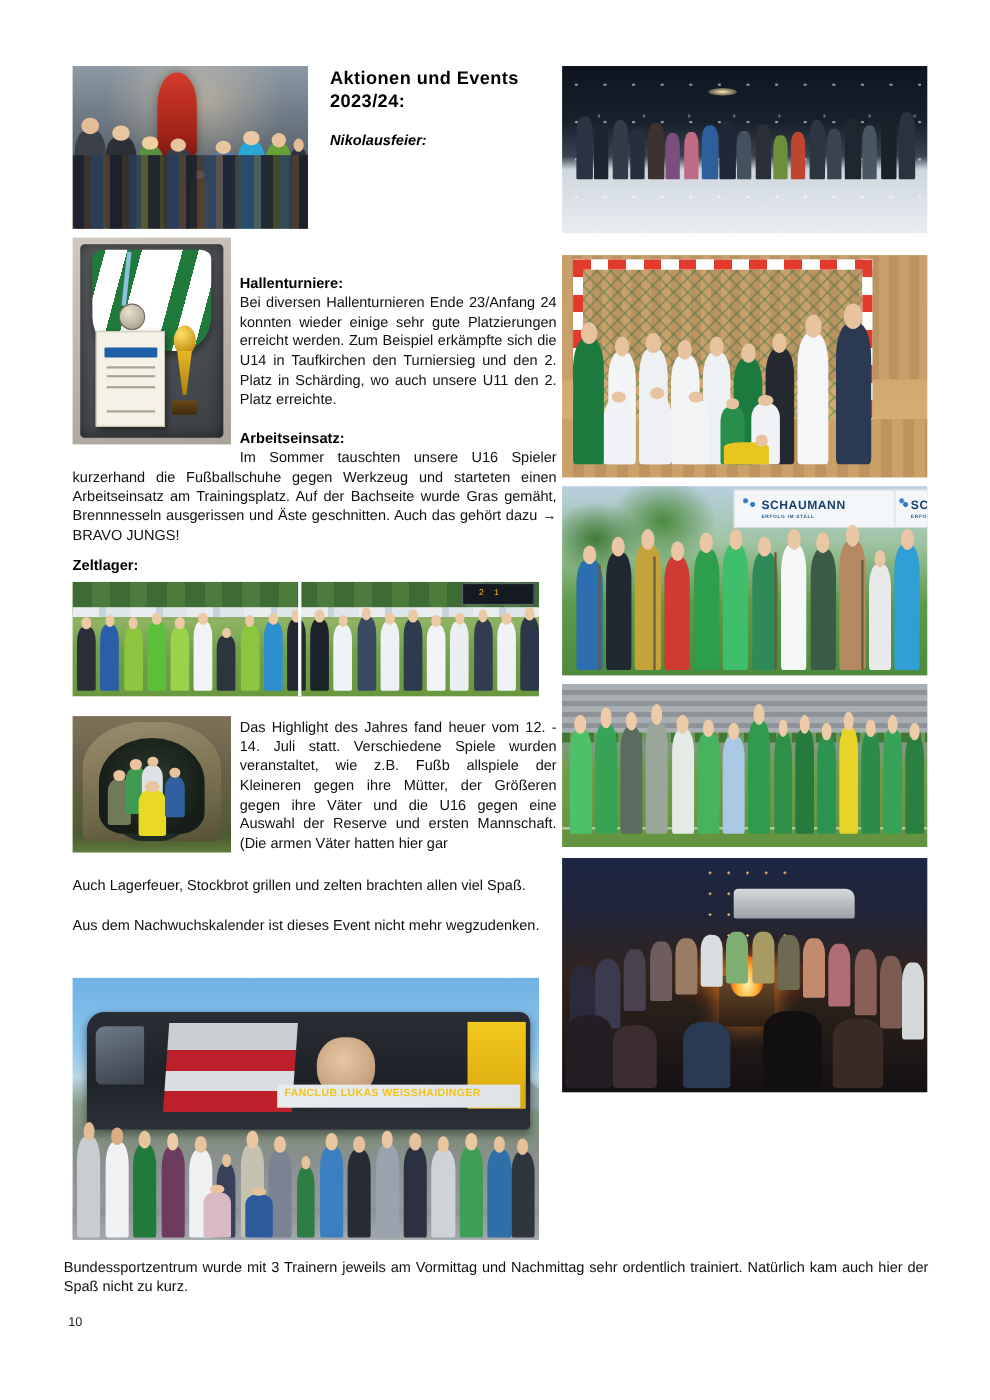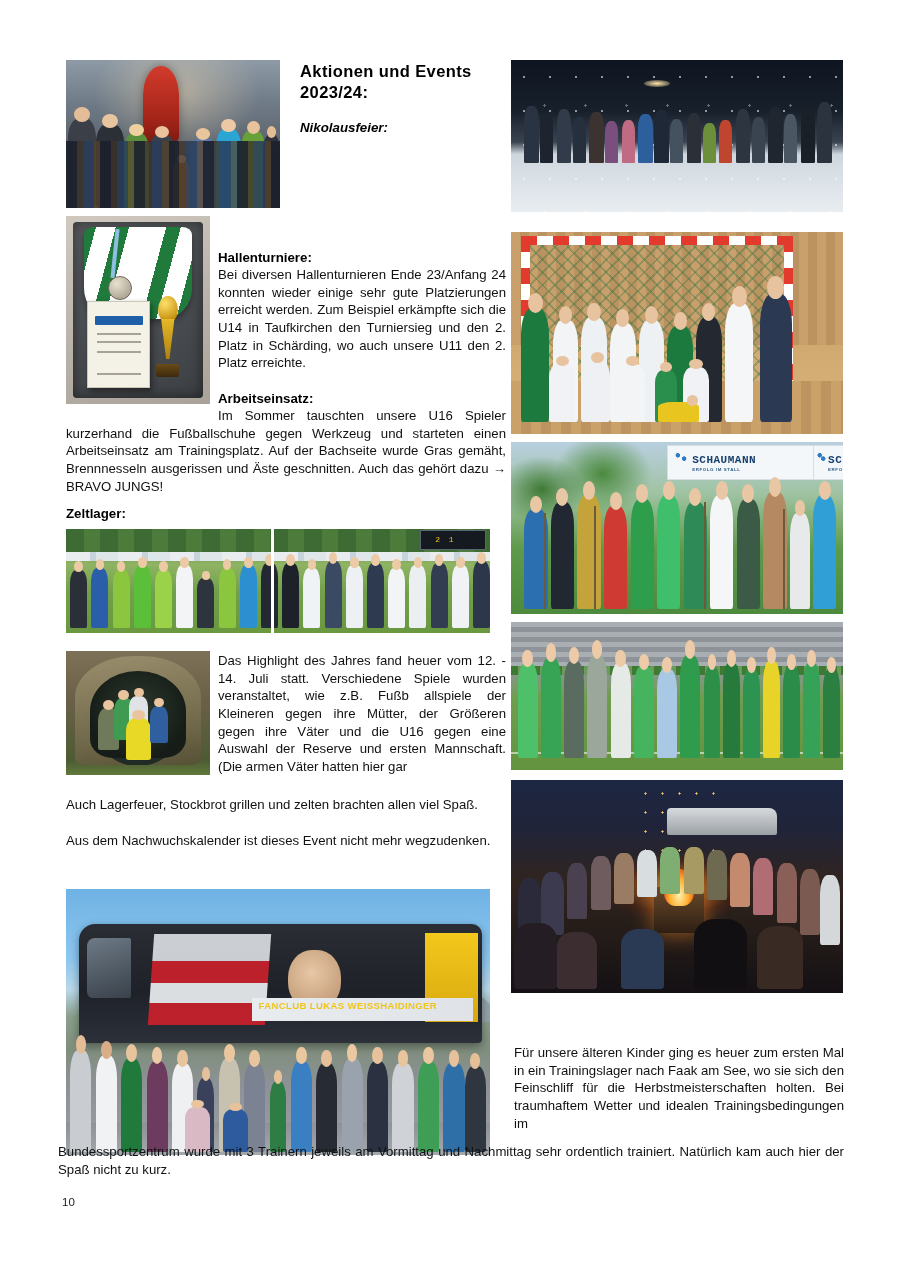--- a/index.html
+++ b/index.html
@@ -140,21 +140,21 @@
     background:repeating-linear-gradient(90deg,#caa169 0 10px,#bd9360 10px 20px);}
   .team{position:absolute;left:2%;top:22%;width:96%;height:72%;}
   .tm{position:absolute;bottom:0;border-radius:36% 36% 8% 8%/24% 24% 4% 4%;}
   .tm i{position:absolute;left:24%;top:-14%;width:52%;height:18%;border-radius:50%;background:#e8c3a0;}
 
   
   .p-work{background:linear-gradient(180deg,#b9cfe0 0%, #9fc3a2 30%, #5e9a4a 62%, #4e8a3d 100%);}
   .banner{position:absolute;left:47%;top:2%;width:52%;height:19%;background:#f4f7fa;
     border:1px solid #d7dde3;}
   .banner .bn-txt{position:absolute;left:14%;top:22%;font-size:11px;font-weight:bold;
-    color:#15406e;letter-spacing:.5px;font-family:Liberation Mono, monospace;}
+    color:#15406e;letter-spacing:.5px;}
   .banner .bn-sub{position:absolute;left:14%;top:62%;font-size:4.4px;font-weight:bold;color:#2b5c8c;letter-spacing:.6px;}
   .banner .stars{position:absolute;left:3%;top:16%;width:9%;height:34%;
     background:radial-gradient(circle at 30% 30%,#2f7ec4 2px,transparent 2.5px),
                radial-gradient(circle at 70% 60%,#2f7ec4 2px,transparent 2.5px);}
   .trees{position:absolute;left:0;top:0;width:46%;height:46%;
     background:radial-gradient(ellipse 40% 60% at 20% 60%,#3f7a36,rgba(0,0,0,0) 70%),
                radial-gradient(ellipse 44% 70% at 60% 40%,#4b8a3e,rgba(0,0,0,0) 72%);}
   .wk{position:absolute;bottom:3%;border-radius:36% 36% 8% 8%/22% 22% 4% 4%;}
   .wk i{position:absolute;left:24%;top:-13%;width:52%;height:17%;border-radius:50%;background:#eac7a4;}
   .tool{position:absolute;bottom:3%;width:2px;background:#6d5a3b;}
@@ -610,21 +610,21 @@
         </div>
       <div class="kid" style="left:42%; top:54%; width:17%; height:34%; background:#e8d926;">
           <i></i>
         </div>
       <div class="kid" style="left:58%; top:44%; width:13%; height:30%; background:#2f5f9e;">
           <i></i>
         </div>
     </div>
   </div>
 
-  <div class="photo p-bus" style="left:66px; top:889px; width:424px; height:266px;">
+  <div class="photo p-bus" style="left:66px; top:889px; width:424px; height:238px;">
     <div class="mtn" style="left:12%; bottom:50%; border-width:0 42px 44px 42px; border-bottom-color:#6f8a72;"></div>
     <div class="mtn" style="left:46%; bottom:50%; border-width:0 52px 52px 52px; border-bottom-color:#7c8f80;"></div>
     <div class="mtn" style="left:76%; bottom:50%; border-width:0 60px 58px 60px; border-bottom-color:#92a3a8;"></div>
 
     <div class="bus-body">
       <div class="bus-win"></div>
       <div class="bus-flag"></div>
       <div class="bus-face"></div>
       <div class="bus-yellow"></div>
       <div class="bus-strip">
@@ -724,23 +724,20 @@
   <div class="abs body-txt" style="left:218px; top:652px; width:288px;">
     <span>Das Highlight des Jahres fand heuer vom 12. - 14. Juli statt. Verschiedene Spiele wurden veranstaltet, wie z.B. Fußb allspiele der Kleineren gegen ihre Mütter, der Größeren gegen ihre Väter und die U16 gegen eine Auswahl der Reserve und ersten Mannschaft. (Die armen Väter hatten hier gar</span>
   </div>
   <div class="abs body-txt" style="left:66px; top:796px; width:440px;">
     <span>Auch Lagerfeuer, Stockbrot grillen und zelten brachten allen viel Spaß.</span>
   </div>
   <div class="abs body-txt" style="left:66px; top:832px; width:440px;">
     <span>Aus dem Nachwuchskalender ist dieses Event nicht mehr wegzudenken.</span>
   </div>
 
-  <div class="abs body-txt" style="left:514px; top:1044px; width:330px;">
-    <span>Für unsere älteren Kinder ging es heuer zum ersten Mal in ein Trainingslager nach Faak am See, wo sie sich den Feinschliff für die Herbstmeisterschaften holten. Bei traumhaftem Wetter und idealen Trainingsbedingungen im</span>
-  </div>
   <div class="abs body-txt" style="left:58px; top:1143px; width:786px;">
     <span>Bundessportzentrum wurde mit 3 Trainern jeweils am Vormittag und Nachmittag sehr ordentlich trainiert. Natürlich kam auch hier der Spaß nicht zu kurz.</span>
   </div>
 
   <div class="abs pagenum" style="left:62px; top:1196px;">
     <span>10</span>
   </div>
 
 </div>
 

